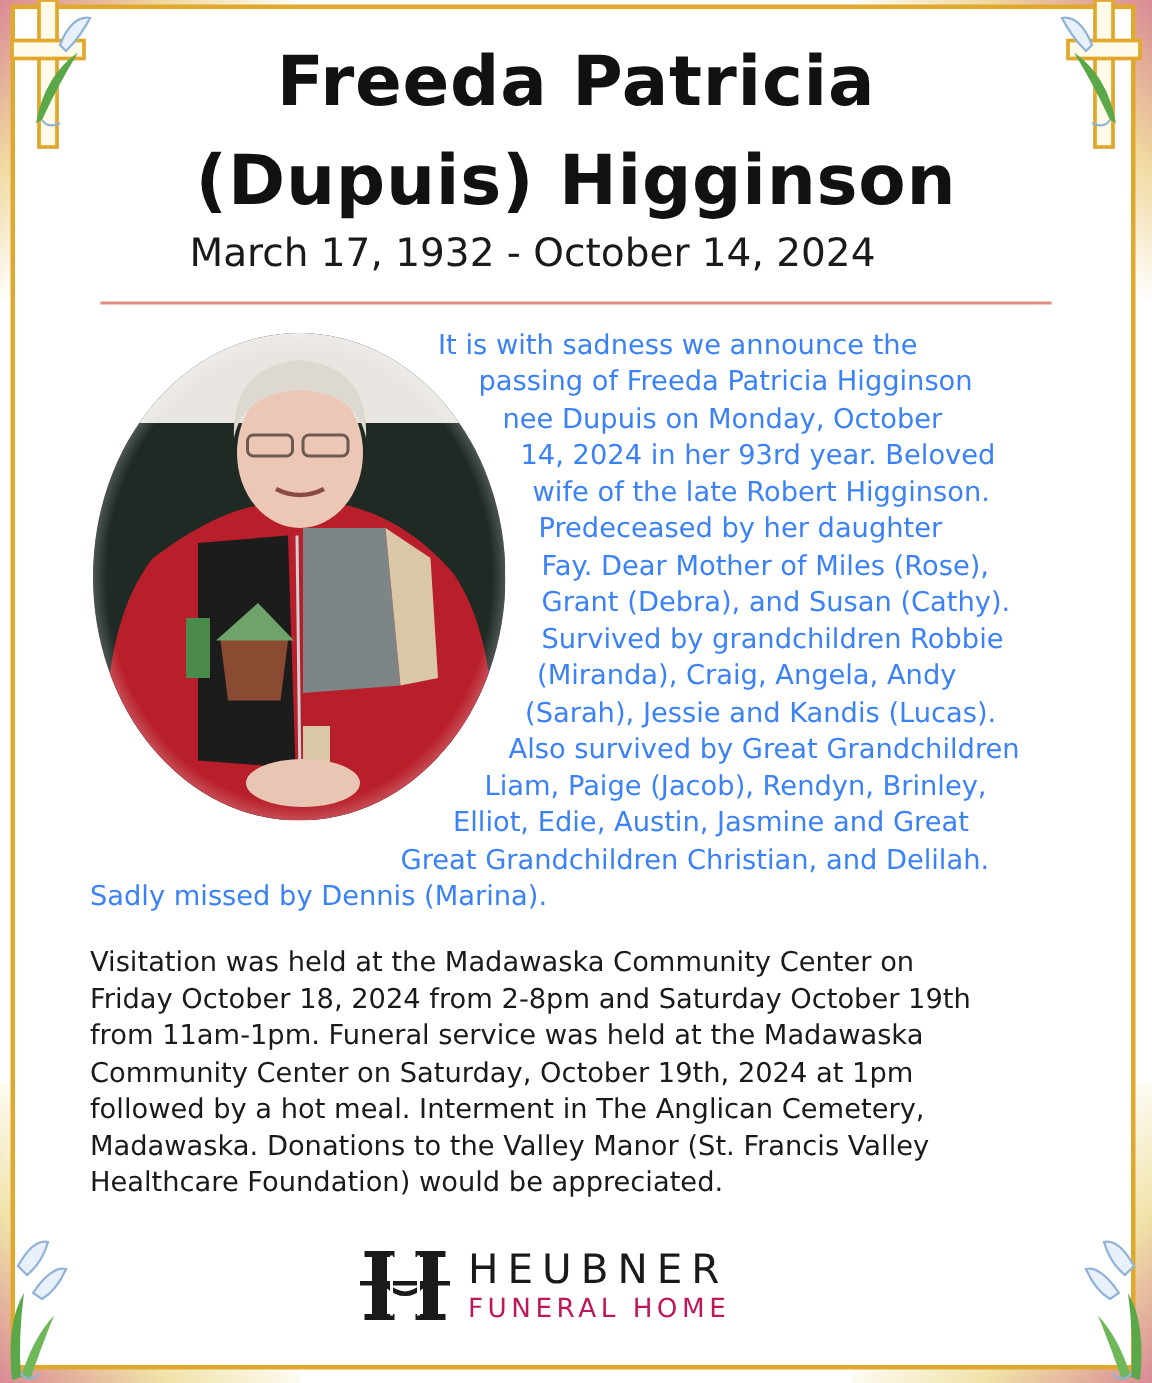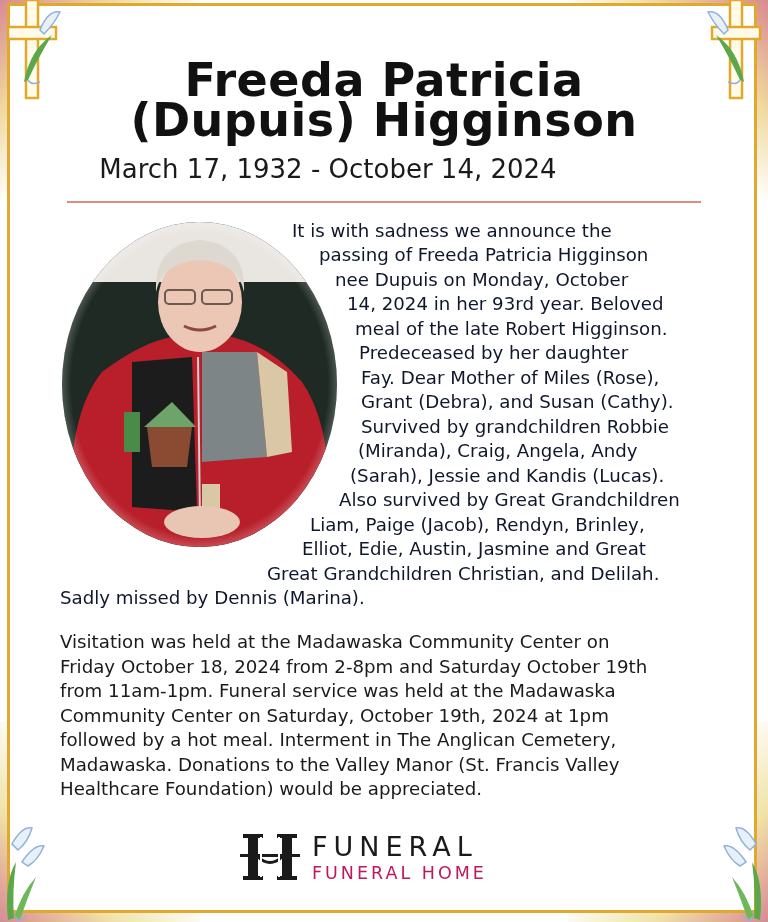--- a/index.html
+++ b/index.html
@@ -6,29 +6,29 @@
   body { width:768px; height:922px; position:relative; overflow:hidden; background:#ffffff; font-family:"DejaVu Sans", sans-serif; color:#1a1a1a; }
   .corner-glow { position:absolute; width:200px; height:200px; pointer-events:none; }
   .cg-tl { left:0; top:0; background:linear-gradient(135deg, #d98a94 0%, #f0d9a0 28%, rgba(255,255,255,0) 52%); }
   .cg-tr { right:0; top:0; background:linear-gradient(225deg, #d98a94 0%, #f0d9a0 28%, rgba(255,255,255,0) 52%); }
   .cg-bl { left:0; bottom:0; background:linear-gradient(45deg, #d98a94 0%, #f0e2a8 28%, rgba(255,255,255,0) 55%); }
   .cg-br { right:0; bottom:0; background:linear-gradient(315deg, #d98a94 0%, #f0e2a8 28%, rgba(255,255,255,0) 55%); }
   .frame { position:absolute; left:7px; top:3px; width:750px; height:910px; border:3px solid #e0a92e; box-sizing:border-box; background:transparent; }
   .inner-white { position:absolute; left:10px; top:6px; width:744px; height:904px; background:#fff; }
   .ornament { position:absolute; }
   .title { position:absolute; left:0; width:768px; text-align:center; font-family:"DejaVu Sans", sans-serif; font-weight:bold; font-size:46px; line-height:56px; color:#111; letter-spacing:0.5px; }
-  .t1 { top:26px;margin-top:26px; }
+  .t1 { top:26px; }
   .t2 { top:92px; }
-  .dates { position:absolute; top:154px; left:0; width:656px; text-align:center; font-size:26px; color:#1a1a1a; }
+  .dates { position:absolute; top:154px; left:0; width:656px; text-align:center; font-size:26px; color:#1a1a1a;padding-left:27px; }
   .divider { position:absolute; top:201px; left:67px; width:634px; height:2px; background:#e08b80; }
   .photo { position:absolute; left:62px; top:222px; width:275px; height:325px; border-radius:50%; overflow:hidden;
     background: radial-gradient(ellipse at 50% 50%, rgba(0,0,0,0) 60%, rgba(255,255,255,0.9) 80%, #fff 100%); }
   .photo svg { position:absolute; left:0; top:0; }
   .photo .fade { position:absolute; inset:0; border-radius:50%; background:radial-gradient(ellipse at 50% 50%, rgba(255,255,255,0) 66%, rgba(255,255,255,0.85) 86%, #fff 100%); }
-  .wrap-line { position:absolute; font-size:18.2px; line-height:24.5px; white-space:nowrap; color:#0f172a; }
+  .wrap-line { position:absolute; font-size:18.2px; line-height:24.5px; white-space:nowrap; color:#3b82f6; }
   .para2 { position:absolute; left:60px; top:630px; width:660px; font-size:18.2px; line-height:24.5px; color:#1a1a1a; }
   .para2 div { white-space:nowrap; }
   .logo { position:absolute; left:240px; top:832px; width:290px; height:52px; }
   .logo-mark { position:absolute; left:0; top:0; width:60px; height:50px; }
   .logo-name { position:absolute; left:72px; top:0; font-size:27px; letter-spacing:6px; color:#1a1a1a; line-height:30px; }
   .logo-sub { position:absolute; left:72px; top:31px; font-size:17.5px; letter-spacing:3px; color:#be185d; line-height:20px; }
 </style>
 </head>
 <body>
 
@@ -100,29 +100,29 @@
     <rect x="140" y="68" width="30" height="14" rx="4" fill="none" stroke="#6b5a50" stroke-width="2"></rect>
     <path d="M122 104 Q138 112 154 104" stroke="#8a4a42" stroke-width="3" fill="none"></path>
   </svg>
   <div class="fade"></div>
 </div>
 
 <div class="wrap-line" style="left:292px;top:219px;">It is with sadness we announce the</div>
 <div class="wrap-line" style="left:319px;top:243px;text-align:right;">passing of Freeda Patricia Higginson</div>
 <div class="wrap-line" style="left:335px;top:268px;">nee Dupuis on Monday, October</div>
 <div class="wrap-line" style="left:347px;top:292px;">14, 2024 in her 93rd year. Beloved</div>
-<div class="wrap-line" style="left:355px;top:317px;">meal of the late Robert Higginson.</div>
+<div class="wrap-line" style="left:355px;top:317px;">wife of the late Robert Higginson.</div>
 <div class="wrap-line" style="left:359px;top:341px;">Predeceased by her daughter</div>
 <div class="wrap-line" style="left:361px;top:366px;">Fay. Dear Mother of Miles (Rose),</div>
 <div class="wrap-line" style="left:361px;top:390px;text-align:right;">Grant (Debra), and Susan (Cathy).</div>
 <div class="wrap-line" style="left:361px;top:415px;">Survived by grandchildren Robbie</div>
 <div class="wrap-line" style="left:358px;top:439px;">(Miranda), Craig, Angela, Andy</div>
 <div class="wrap-line" style="left:350px;top:464px;">(Sarah), Jessie and Kandis (Lucas).</div>
 <div class="wrap-line" style="left:339px;top:488px;">Also survived by Great Grandchildren</div>
-<div class="wrap-line" style="left:310px;top:513px;">Liam, Paige (Jacob), Rendyn, Brinley,</div>
+<div class="wrap-line" style="left:323px;top:513px;">Liam, Paige (Jacob), Rendyn, Brinley,</div>
 <div class="wrap-line" style="left:302px;top:537px;">Elliot, Edie, Austin, Jasmine and Great</div>
 <div class="wrap-line" style="left:267px;top:562px;">Great Grandchildren Christian, and Delilah.</div>
 <div class="wrap-line" style="left:60px;top:586px;">Sadly missed by Dennis (Marina).</div>
 
 <div class="para2">
   <div>Visitation was held at the Madawaska Community Center on</div>
   <div>Friday October 18, 2024 from 2-8pm and Saturday October 19th</div>
   <div>from 11am-1pm. Funeral service was held at the Madawaska</div>
   <div>Community Center on Saturday, October 19th, 2024 at 1pm</div>
   <div>followed by a hot meal. Interment in The Anglican Cemetery,</div>
@@ -136,15 +136,15 @@
     <rect x="42" y="2" width="10" height="46" fill="#1a1a1a"></rect>
     <rect x="3" y="2" width="20" height="4" fill="#1a1a1a"></rect>
     <rect x="37" y="2" width="20" height="4" fill="#1a1a1a"></rect>
     <rect x="3" y="44" width="20" height="4" fill="#1a1a1a"></rect>
     <rect x="37" y="44" width="20" height="4" fill="#1a1a1a"></rect>
     <rect x="0" y="22" width="60" height="3" fill="#1a1a1a"></rect>
     <path d="M18 25 Q30 36 42 25" stroke="#1a1a1a" stroke-width="3" fill="none"></path>
     <rect x="20" y="5" width="2" height="40" fill="#fff"></rect>
     <rect x="38" y="5" width="2" height="40" fill="#fff"></rect>
   </svg>
-  <div class="logo-name">FUNERAL</div>
+  <div class="logo-name">HEUBNER</div>
   <div class="logo-sub">FUNERAL HOME</div>
 </div>
 
 </body></html>

